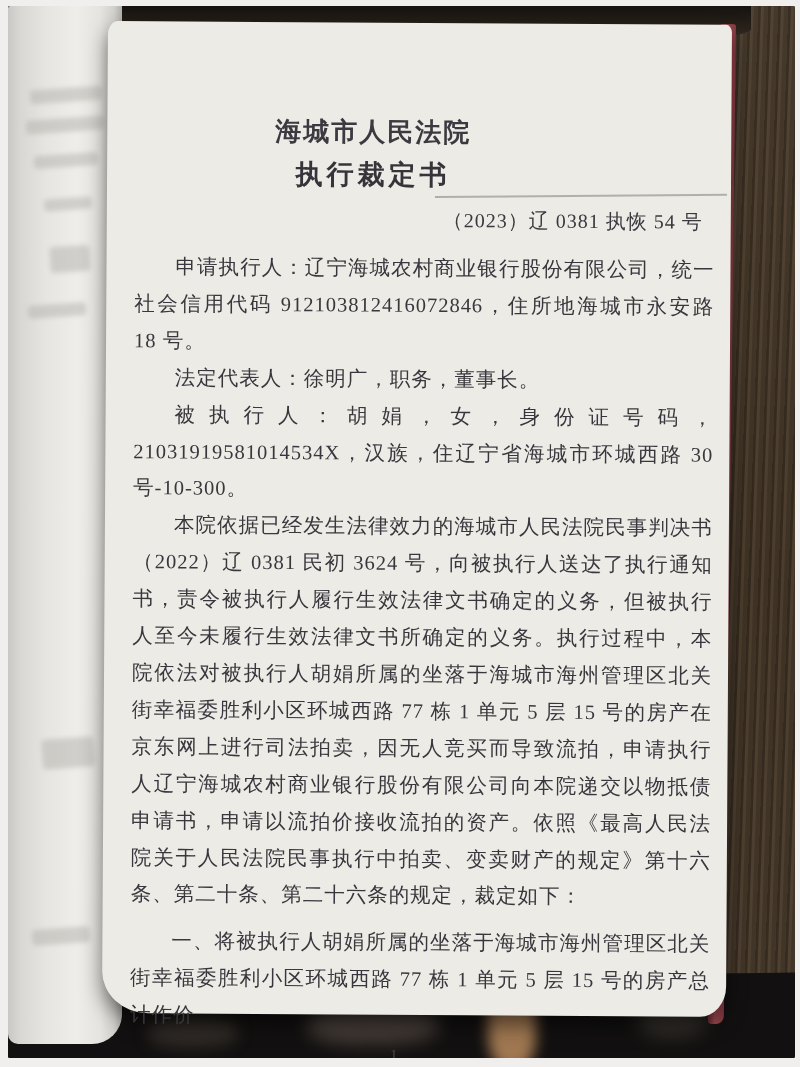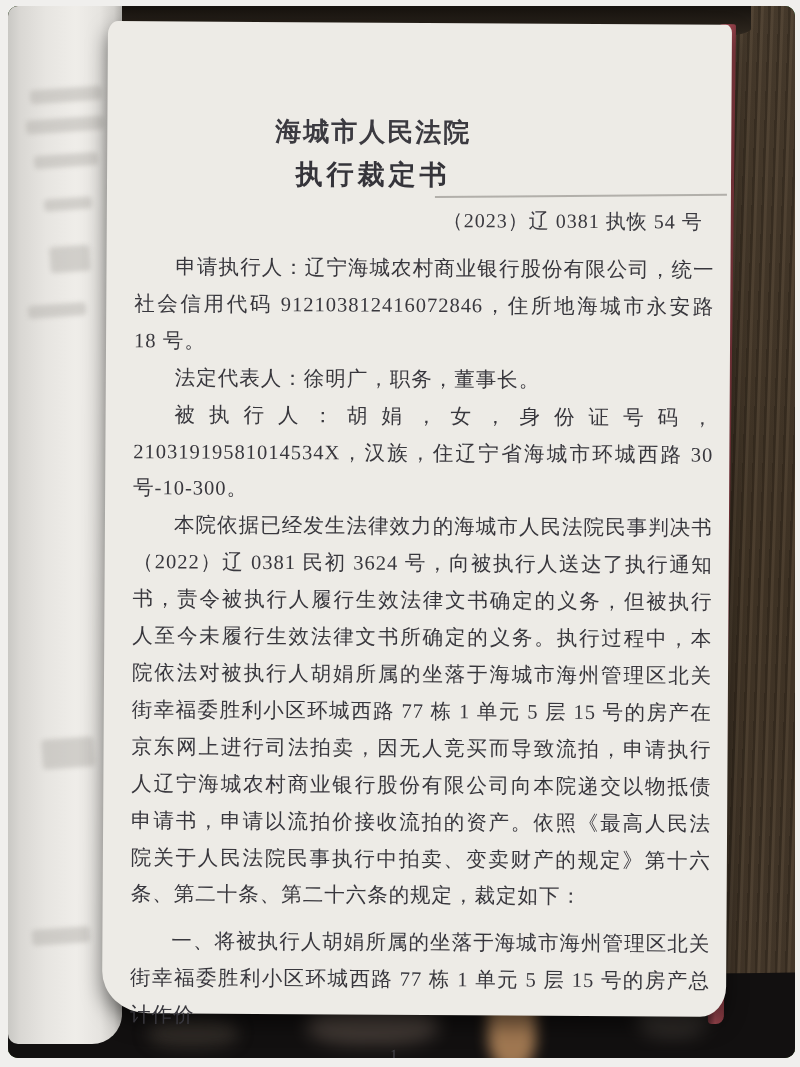--- a/index.html
+++ b/index.html
@@ -6,21 +6,21 @@
   html, body { width: 800px; height: 1067px; overflow: hidden; }
   body {
     background: #f0efed;
     font-family: "Liberation Serif", "DejaVu Serif", serif;
   }
   .stage { position: relative; width: 800px; height: 1067px; background: #f0efed; }
 
   
   .photo {
     position: absolute; left: 8px; top: 6px; right: 5px; bottom: 9px;
-    overflow: hidden; border-radius: 10px; background: #22c55e;
+    overflow: hidden; border-radius: 2px; background: #22c55e;
   }
 
   
   .wood {
     position: absolute; inset: 0;
     background-color: #473a2c;
     background-image:
       repeating-linear-gradient(92deg,
         rgba(18,12,6,0.35) 0px, rgba(18,12,6,0.35) 2px,
         rgba(96,80,62,0.22) 3px, rgba(96,80,62,0.22) 5px,

